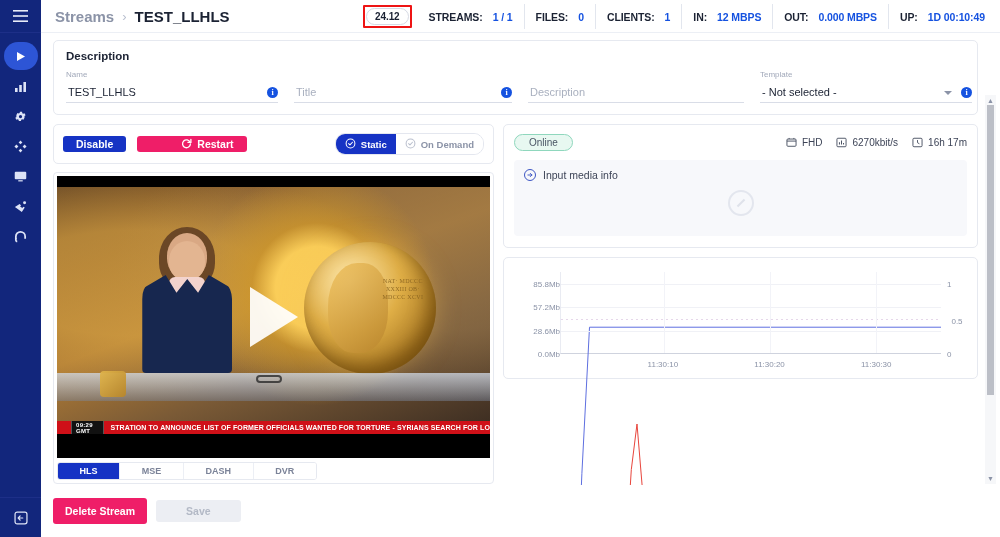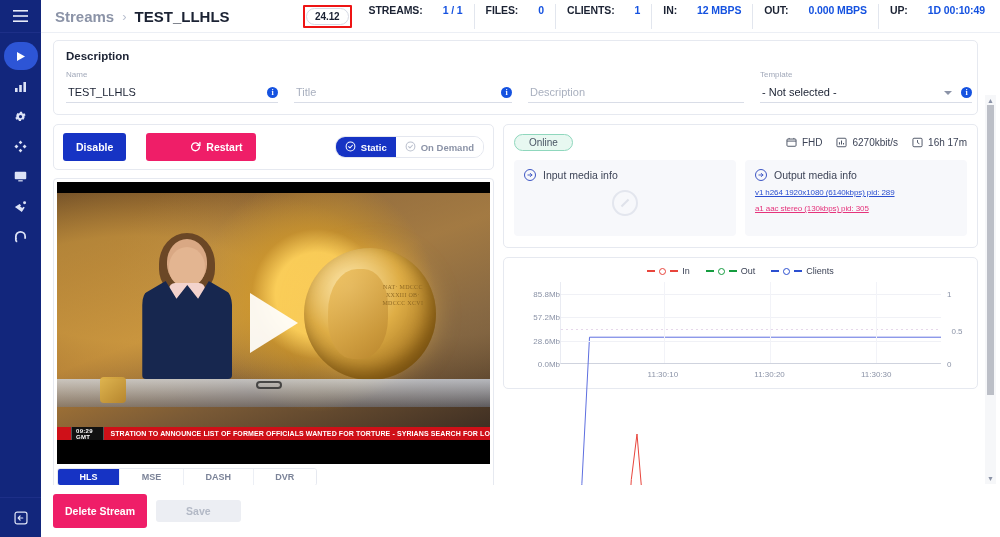--- a/index.html
+++ b/index.html
@@ -57,21 +57,21 @@
   .crumb-link { color:#8b93a7; font-size:15px; font-weight:700; cursor:pointer; }
   .crumb-sep { color:#b8bfcf; font-size:13px; margin: 0 8px; }
   .crumb-cur { color:#1b2233; font-size:15px; font-weight:700; }
 
   .statusbar {
     position: absolute; right: 4px; top: 4px;
     display: flex; align-items: center; height: 25px;
     font-size: 10.5px; color:#1b2233; font-weight:700;
     letter-spacing:-0.1px;
   }
-  .st-cell { padding: 0 11px; display:flex; height: 25px; white-space:nowrap;gap:10px; }
+  .st-cell { padding: 0 11px; display:flex; align-items:center; height: 25px; white-space:nowrap; }
   .st-cell + .st-cell { border-left: 1px solid #e2e6ee; }
   .st-val { color:#1552e0; font-weight:700; margin-left: 10px; }
   .st-ver-wrap {
     border: 2px solid #ee1414; padding: 1px 1px; border-radius:1px;
     margin-right: 6px;
   }
   .st-ver {
     border: 1px solid #d6dae4; border-radius: 11px;
     padding: 2px 8px; font-size:10px; color:#1b2233; font-weight:700;
     background:#fff;
@@ -139,21 +139,21 @@
 
   
   .cols { display:flex; gap: 9px; margin-top: 9px; align-items:flex-start; }
   .col-left { flex: 0 0 441px; }
   .col-right { flex: 1 1 auto; }
 
   
   .ctrl-panel { padding: 8px 9px; display:flex; align-items:center; }
   .btn {
     border:none; border-radius: 3px; font-size:10.5px; font-weight:700;
-    color:#fff; padding: 0 13px; height: 28px; cursor:pointer;
+    color:#fff; padding: 0 13px; height: 16px; cursor:pointer;
     font-family:"Liberation Sans", sans-serif; display:flex; align-items:center;
   }
   .btn-blue { background:#1633c4; }
   .btn-pink { background:#ef1e68; gap:5px; }
   .seg {
     margin-left:auto; display:flex; border:1px solid #e4e7ef; border-radius:10px; overflow:hidden;
   }
   .seg-item {
     height: 20px; padding: 0 9px; font-size:9.5px; font-weight:700;
     display:flex; align-items:center; gap:5px; cursor:pointer;
@@ -305,21 +305,21 @@
   .c-xlabel { position:absolute; bottom:3px; font-size:8px; color:#8b93a7; transform:translateX(-50%); }
   .c-svg { position:absolute; inset:0; overflow:visible; }
 
   
   .footer {
     position:absolute; left:0; right:0; bottom:0; height: 52px;
     background:#fff; display:flex; align-items:center; padding-left: 12px; gap: 9px;
   }
   .btn-delete {
     background:#ef1e68; color:#fff; border:none; border-radius:3px;
-    font-size:10.5px; font-weight:700; height:34px; padding:0 12px; cursor:pointer;
+    font-size:10.5px; font-weight:700; height:26px; padding:0 12px; cursor:pointer;
     font-family:"Liberation Sans", sans-serif;
   }
   .btn-save {
     background:#eceef3; color:#b3b9c6; border:none; border-radius:3px;
     font-size:10.5px; font-weight:700; height:22px; padding:0 30px; cursor:default;
     font-family:"Liberation Sans", sans-serif;
   }
 
   
   .vscroll {
@@ -472,21 +472,21 @@
 
           </div>
         </div>
 
         <div class="cols">
 
           <div class="col-left">
 
             <div class="panel ctrl-panel">
               <button class="btn btn-blue">Disable</button>
-              <button class="btn btn-pink" style="margin-left:20px;padding-left:44px;">
+              <button class="btn btn-pink" style="margin-left:11px;padding-left:44px;">
                 <span>
                   <svg width="11" height="11" viewBox="0 0 14 14" fill="none" stroke="#fff" stroke-width="1.7" stroke-linecap="round">
                       <path d="M11.6 5.4A5 5 0 1 0 12 7.4"></path>
                       <path d="M12.6 1.8v3.8H8.9"></path>
                     </svg>
                 </span>
                 <span>Restart</span>
               </button>
               <div class="seg">
                 <div class="seg-item on">
@@ -587,56 +587,24 @@
                     <span class="mt-icon">
                       <svg width="8" height="8" viewBox="0 0 10 10" fill="none" stroke="#3d56c4" stroke-width="1.2" stroke-linecap="round">
                           <path d="M2.4 5h5M5.4 3l2 2-2 2"></path>
                         </svg>
                     </span>
                     <span>Input media info</span>
                   </div>
                   <div class="spinner"></div>
                 </div>
 
-                <div class="media-box">
-                  <div class="media-title">
-                    <span class="mt-icon">
-                      <svg width="8" height="8" viewBox="0 0 10 10" fill="none" stroke="#3d56c4" stroke-width="1.2" stroke-linecap="round">
-                          <path d="M2.4 5h5M5.4 3l2 2-2 2"></path>
-                        </svg>
-                    </span>
-                    <span>Output media info</span>
-                  </div>
-                  <a class="media-link ml-blue">v1 h264 1920x1080 (6140kbps) pid: 289</a>
-                  <a class="media-link ml-pink">a1 aac stereo (130kbps) pid: 305</a>
-                </div>
               </div>
             </div>
 
             <div class="panel chart-panel">
-              <div class="chart-legend">
-                <div class="lg">
-                  <span class="lg-line" style="background:#e8453c"></span>
-                  <span class="lg-dot" style="border-color:#e8453c"></span>
-                  <span class="lg-line" style="background:#e8453c"></span>
-                  <span>In</span>
-                </div>
-                <div class="lg">
-                  <span class="lg-line" style="background:#159c3f"></span>
-                  <span class="lg-dot" style="border-color:#159c3f"></span>
-                  <span class="lg-line" style="background:#159c3f"></span>
-                  <span>Out</span>
-                </div>
-                <div class="lg">
-                  <span class="lg-line" style="background:#2b4fd0"></span>
-                  <span class="lg-dot" style="border-color:#2b4fd0"></span>
-                  <span class="lg-line" style="background:#2b4fd0"></span>
-                  <span>Clients</span>
-                </div>
-              </div>
 
               <div class="chart-body">
                 <div id="y-left-labels">
                     <div class="c-ylabel" style="top: 82px;">0.0Mb</div>
                     <div class="c-ylabel" style="top: 58.548px;">28.6Mb</div>
                     <div class="c-ylabel" style="top: 35.096px;">57.2Mb</div>
                     <div class="c-ylabel" style="top: 11.644px;">85.8Mb</div>
                   </div>
                 <div id="y-right-labels">
                     <div class="c-y2label" style="top: 82px;">0</div>

